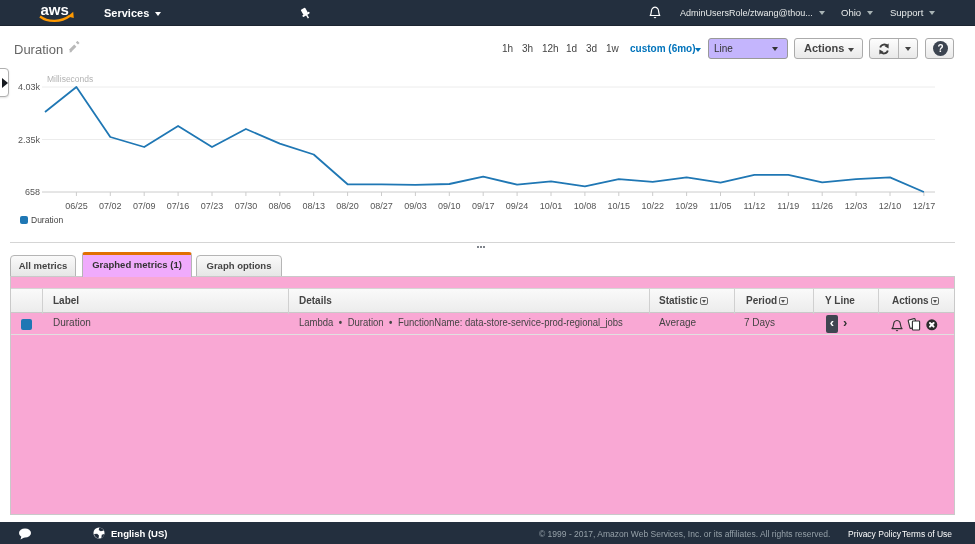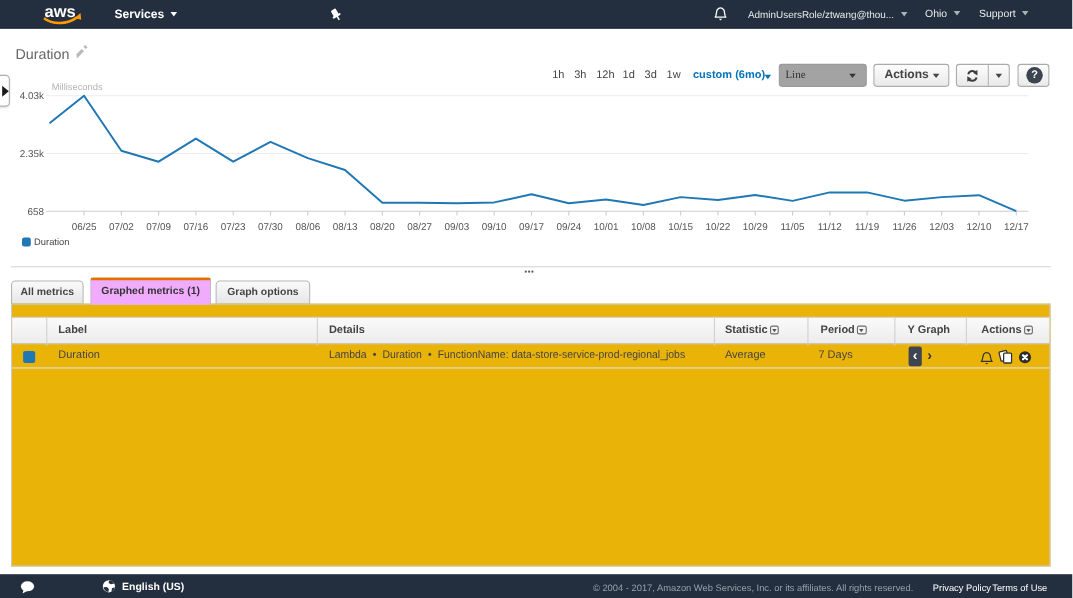--- a/index.html
+++ b/index.html
@@ -11,26 +11,26 @@
 
 
 #topnav { position:absolute; left:0; top:0; width:975px; height:26px; background:#232f3e; border-bottom:1px solid #1c2531; }
 #topnav .navitem { position:absolute; top:0; height:26px; line-height:26px; color:#fff; font-size:11px; font-weight:bold; }
 #topnav .nplain { font-weight:normal; color:#e8ebeb; font-size:9.5px; }
 .chev { display:inline-block; width:0; height:0; border-left:3.5px solid transparent; border-right:3.5px solid transparent; border-top:4px solid #fff; vertical-align:middle; margin-left:6px; margin-top:-1px;}
 .chev.gray { border-top-color:#a8b3b5; }
 
 
 #title { position:absolute; left:14px; top:42px; font-size:13px; color:#666; }
-#ctrl { position:absolute; left:0px; top:38px; width:773px; height:22px;margin-top:20px; }
+#ctrl { position:absolute; left:0px; top:38px; width:773px; height:22px; }
 .trange { position:absolute; top:5px; font-size:10px; color:#444; }
 .custom { color:#0073bb; font-weight:bold; }
 .btn { position:absolute; top:0; height:21px; border:1px solid #ababab; border-radius:3px;
   background:linear-gradient(#fdfdfd,#e9e9e9); font-size:11px; color:#444; }
-#lineSel { left:708px; width:80px; background:#a3a3a3; border-color:#999;font-family:Liberation Serif, serif; }
+#lineSel { left:708px; width:80px; background:#c4b5fd; border-color:#999; }
 #lineSel span { position:absolute; left:5px; top:4px; font-size:10px; color:#333; }
 #lineSel .dchev { position:absolute; right:9px; top:8px; border-left:3.5px solid transparent; border-right:3.5px solid transparent; border-top:4.5px solid #333; width:0; height:0; }
 #actionsBtn { left:794px; width:69px; font-weight:bold; text-align:left; padding-left:9px; line-height:19px;}
 #actionsBtn .dchev { display:inline-block; border-left:3.5px solid transparent; border-right:3.5px solid transparent; border-top:4.5px solid #444; width:0; height:0; margin-left:4px; }
 #refreshBtn { left:869px; width:49px; }
 #refreshBtn .divider { position:absolute; left:28px; top:0; width:1px; height:19px; background:#b5b5b5; }
 #refreshBtn .dchev { position:absolute; right:6px; top:8px; border-left:3.5px solid transparent; border-right:3.5px solid transparent; border-top:4.5px solid #444; width:0; height:0; }
 #helpBtn { left:925px; width:29px; }
 #helpBtn .qc { position:absolute; left:7px; top:2px; width:15px; height:15px; border-radius:50%; background:#3c4450; color:#fff; font-size:10px; font-weight:bold; text-align:center; line-height:15px; }
 
@@ -47,21 +47,21 @@
 #dots i { display:inline-block; width:2px; height:2px; border-radius:50%; background:#545b64; margin-right:1px; vertical-align:top; }
 
 
 .tab { position:absolute; top:255px; height:22px; border:1px solid #b5b5b5; border-radius:4px 4px 0 0;
   background:linear-gradient(#fafafa,#e6e6e6); font-size:9.5px; font-weight:bold; color:#444; text-align:center; line-height:19px; }
 #tab1 { left:10px; width:66px; }
 #tab2 { left:82px; top:252px; width:110px; height:25px; background:#f0abfc; border-radius:3px 3px 0 0; border-top:3px solid #e17000; border-bottom:none; line-height:20px; color:#333; z-index:3;}
 #tab3 { left:196px; width:86px; }
 
 
-#panel { position:absolute; left:10px; top:276px; width:945px; height:239px; border:1px solid #c9c9c9; background:#eab308; }
+#panel { position:absolute; left:10px; top:276px; width:945px; height:239px; border:1px solid #c9c9c9; background:#f9a8d4; }
 #thead { position:absolute; left:0; top:11px; width:943px; height:25px; background:linear-gradient(#fafafa,#ececec); border-top:1px solid #d5d5d5; border-bottom:1px solid #c9c9c9; }
 #thead .hc { position:absolute; top:0; height:25px; line-height:24px; font-size:10px; font-weight:bold; color:#444; }
 #thead .vline { position:absolute; top:0; width:1px; height:25px; background:#d0d0d0; }
 .selicon { display:inline-block; position:relative; width:8.5px; height:8.5px; border:1px solid #6b6b6b; border-radius:2px; vertical-align:-1px; margin-left:2px; }
 .selicon:after { content:""; position:absolute; left:1px; top:2px; border-left:2.3px solid transparent; border-right:2.3px solid transparent; border-top:3.2px solid #555; }
 #trow { position:absolute; left:0; top:37px; width:943px; height:21px; border-bottom:1px solid #e0e0e0; font-size:10px; color:#444; }
 #trow .sq { position:absolute; left:10px; top:5px; width:11px; height:11px; background:#1f77b4; border-radius:2px; }
 .bullet { font-weight:bold; margin:0 3px; }
 #ybtn { position:absolute; left:815px; top:1px; width:12px; height:18px; background:#3f4550; border-radius:2px; color:#fff; font-size:13px; text-align:center; line-height:15px; font-weight:bold;}
 #ybtn2 { position:absolute; left:832px; top:0px; color:#333; font-size:13px; font-weight:bold; line-height:17px;}
@@ -221,21 +221,21 @@
       <span class="vline" style="left:31px"></span>
       <span class="vline" style="left:277px"></span>
       <span class="vline" style="left:638px"></span>
       <span class="vline" style="left:723px"></span>
       <span class="vline" style="left:802px"></span>
       <span class="vline" style="left:867px"></span>
       <span class="hc" style="left:42px">Label</span>
       <span class="hc" style="left:288px">Details</span>
       <span class="hc" style="left:648px">Statistic<span class="selicon"></span></span>
       <span class="hc" style="left:735px">Period<span class="selicon"></span></span>
-      <span class="hc" style="left:814px">Y Graph</span>
+      <span class="hc" style="left:814px">Y Line</span>
       <span class="hc" style="left:881px">Actions<span class="selicon"></span></span>
     </div>
     <div id="trow">
       <span class="sq"></span>
       <span class="abs" style="left:42px;top:3px">Duration</span>
       <span class="abs" style="left:288px;top:3px;display:inline-block;transform:scaleX(0.95);transform-origin:0 0">Lambda <span class="bullet">•</span> Duration <span class="bullet">•</span> FunctionName: data-store-service-prod-regional_jobs</span>
       <span class="abs" style="left:648px;top:3px">Average</span>
       <span class="abs" style="left:733px;top:3px">7 Days</span>
       <span id="ybtn">‹</span>
       <span id="ybtn2">›</span>
@@ -258,18 +258,18 @@
     <svg class="abs" style="left:18px;top:6px" width="14" height="12" viewBox="0 0 14 12">
       <ellipse cx="7" cy="5" rx="6" ry="4.6" fill="#fff"></ellipse>
       <path d="M3.5,8 L2.5,11.5 L7.5,8.8 Z" fill="#fff"></path>
     </svg>
     <span class="fb">Feedback</span>
     <svg class="abs" style="left:93px;top:5px" width="12" height="12" viewBox="0 0 13 13">
       <circle cx="6.5" cy="6.5" r="6" fill="#fff"></circle>
       <path fill="#232f3e" d="M6.8,0.8 C9,0.8 11,2 11.8,3.8 L8.5,4.5 L6.2,3.2 L6.8,0.8 Z M1.2,7.5 L4.5,7.2 L6.5,9.2 L6,12.2 C3.6,12 1.6,10 1.2,7.5 Z M9.5,8.5 L12.2,7.5 C12,9.5 10.8,11.2 9,12 L9.5,8.5 Z"></path>
     </svg>
     <span class="en">English (US)</span>
-    <span class="copy">© 2004 - 2017, Amazon Web Services, Inc. or its affiliates. All rights reserved.</span>
+    <span class="copy">© 1999 - 2017, Amazon Web Services, Inc. or its affiliates. All rights reserved.</span>
     <span class="pp">Privacy Policy</span>
     <span class="tu">Terms of Use</span>
   </div>
 
 </div>
 
 </body></html>

